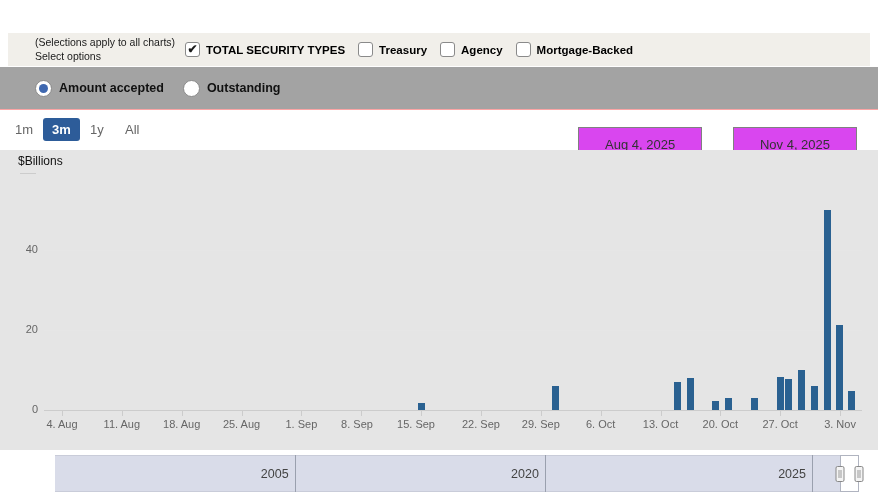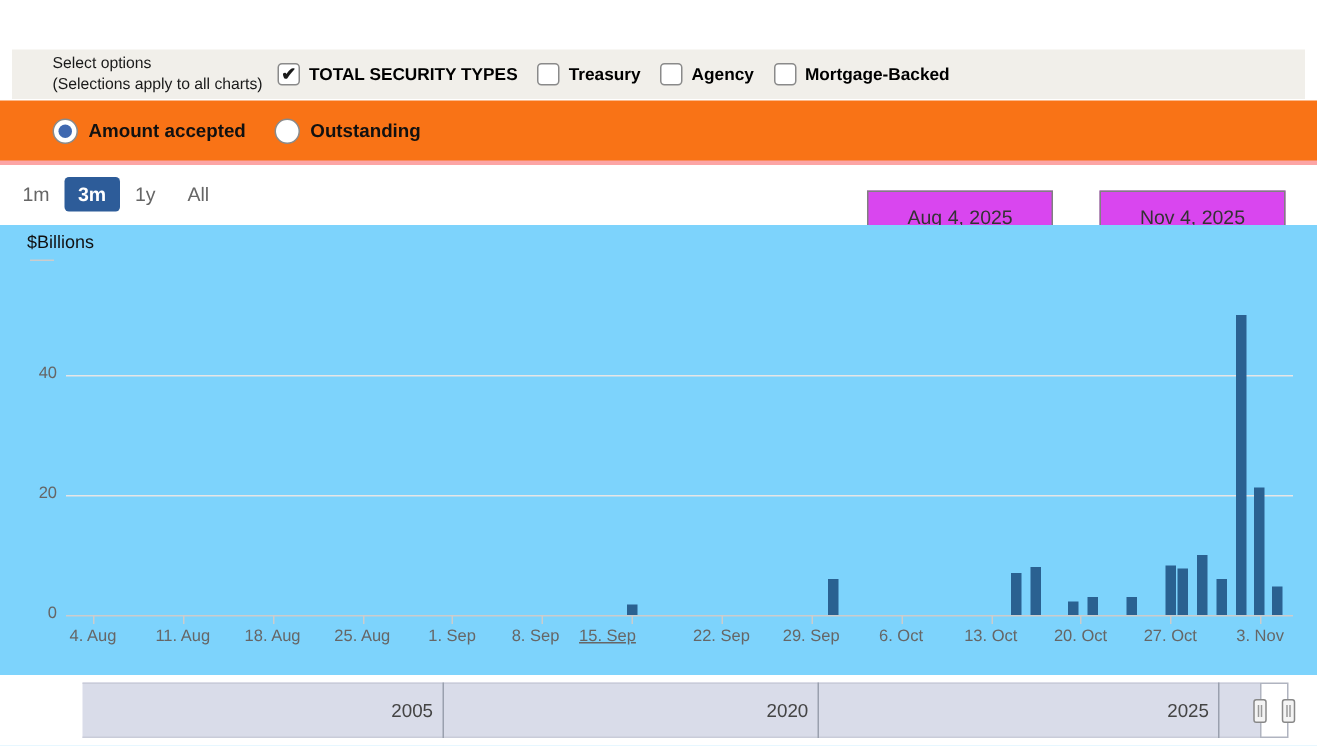--- a/index.html
+++ b/index.html
@@ -17,40 +17,40 @@
                  display: flex; align-items: center; }
   .so-label { margin-left: 27px; width: 150px; font-size: 10.5px; color: #1a1a1a; line-height: 1.3; }
   .cb-group { display: flex; align-items: center; gap: 13px; }
   .cb-item { display: flex; align-items: center; cursor: pointer; }
   .cb-box { width: 15px; height: 15px; background: #fff; border: 1px solid #8a8a8a; border-radius: 3px;
             display: flex; align-items: center; justify-content: center; flex: none; }
   .cb-check { font-size: 12px; font-weight: bold; color: #1a1a1a; line-height: 1; margin-top: -1px; }
   .cb-label { margin-left: 6px; font-size: 11.5px; font-weight: bold; color: #000; white-space: nowrap; }
 
   
-  .radio-row { position: absolute; top: 67px; left: 0; right: 0; height: 43px; border-bottom: 3px solid #fca5a5;
-               display: flex; align-items: center; padding-left: 35px; gap: 19px; background: #f97316; }
+  .radio-row { position: absolute; top: 67px; left: 0; right: 0; height: 43px; border-bottom: 1px solid #fca5a5;
+               display: flex; align-items: center; padding-left: 35px; gap: 19px; background: #a3a3a3; }
   .radio-item { display: flex; align-items: center; cursor: pointer; }
   .radio-outer { width: 17px; height: 17px; border-radius: 50%; border: 1px solid #8a8a8a; background: #fff;
                  position: relative; flex: none; }
   .radio-dot { position: absolute; left: 3px; top: 3px; width: 9px; height: 9px; border-radius: 50%; background: #3f68b0; }
   .radio-label { margin-left: 7px; font-size: 12.5px; font-weight: bold; color: #111; white-space: nowrap; }
 
   
   .range-row { position: absolute; top: 110px; left: 0; right: 0; height: 40px; background: #fff; }
   #range-buttons { position: absolute; inset: 0; }
   .rs-btn { position: absolute; top: 8px; font-size: 13px; color: #666; padding: 4px 0; cursor: pointer; white-space: nowrap; }
   .rs-btn.sel { background: #2d5c99; color: #fff; font-weight: bold; padding: 4px 9px; border-radius: 3px; }
   .date-controls { position: absolute; right: 21px; top: 8px; display: flex; align-items: center; gap: 8px; }
   .date-label { font-size: 13px; font-weight: bold; color: #333; margin-top: 38px; }
   .date-input { width: 124px; height: 36px; border: 1px solid #808080; background: #d946ef; text-align: center;
                 font-size: 13px; color: #333; font-family: "Liberation Sans", sans-serif; }
 
   
-  .chart { position: absolute; top: 150px; left: 0; right: 0; height: 300px; background: #7dd3fc; }
+  .chart { position: absolute; top: 150px; left: 0; right: 0; height: 300px; background: #e5e5e5; }
   .y-title { position: absolute; left: 18px; top: 4px; font-size: 12px; color: #111; }
   .y-title-line { position: absolute; left: 20px; top: 23px; width: 16px; border-top: 1px solid #ccc; }
   .plot { position: absolute; left: 44px; top: 0; width: 818px; height: 290px; }
   .gridline { position: absolute; left: 0; width: 818px; height: 0; border-top: 1px solid #e6e6e6; }
   .axis-line { position: absolute; left: 0; top: 260px; width: 818px; height: 0; border-top: 1px solid #ccc; }
   .x-tick { position: absolute; top: 260px; height: 6px; width: 1px; background: #ccc; }
   .x-label { position: absolute; top: 268px; width: 60px; text-align: center; font-size: 11px; color: #666; white-space: nowrap; }
   .y-label { position: absolute; left: 4px; width: 34px; text-align: right; font-size: 11px; color: #666; }
   .bar { position: absolute; width: 7px; background: #2a6191; }
 
@@ -69,22 +69,22 @@
   .nav-handle::after { right: 2px; }
 </style>
 </head>
 <body>
 
 <div id="app">
 
 
   <div class="options-bar">
     <div class="so-label">
+      <div>(Selections apply to all charts)</div>
       <div>Select options</div>
-      <div>(Selections apply to all charts)</div>
     </div>
     <div class="cb-group" id="cb-group">
         <div class="cb-item">
           <div class="cb-box">
             <div class="cb-check">✔</div>
           </div>
           <div class="cb-label">TOTAL SECURITY TYPES</div>
         </div>
         <div class="cb-item">
           <div class="cb-box"></div>
@@ -142,21 +142,21 @@
         <div class="x-label" style="left: 47.85px;">11. Aug</div>
         <div class="x-tick" style="left: 137.7px;"></div>
         <div class="x-label" style="left: 107.7px;">18. Aug</div>
         <div class="x-tick" style="left: 197.55px;"></div>
         <div class="x-label" style="left: 167.55px;">25. Aug</div>
         <div class="x-tick" style="left: 257.4px;"></div>
         <div class="x-label" style="left: 227.4px;">1. Sep</div>
         <div class="x-tick" style="left: 317.25px;"></div>
         <div class="x-label" style="left: 283px;">8. Sep</div>
         <div class="x-tick" style="left: 377.1px;"></div>
-        <div class="x-label" style="left: 331px; text-decoration: underline;">15. Sep</div>
+        <div class="x-label" style="left: 342px;">15. Sep</div>
         <div class="x-tick" style="left: 436.95px;"></div>
         <div class="x-label" style="left: 406.95px; text-align: center;">22. Sep</div>
         <div class="x-tick" style="left: 496.8px;"></div>
         <div class="x-label" style="left: 466.8px;">29. Sep</div>
         <div class="x-tick" style="left: 556.65px;"></div>
         <div class="x-label" style="left: 526.65px;">6. Oct</div>
         <div class="x-tick" style="left: 616.5px;"></div>
         <div class="x-label" style="left: 586.5px;">13. Oct</div>
         <div class="x-tick" style="left: 676.35px;"></div>
         <div class="x-label" style="left: 646.35px;">20. Oct</div>

